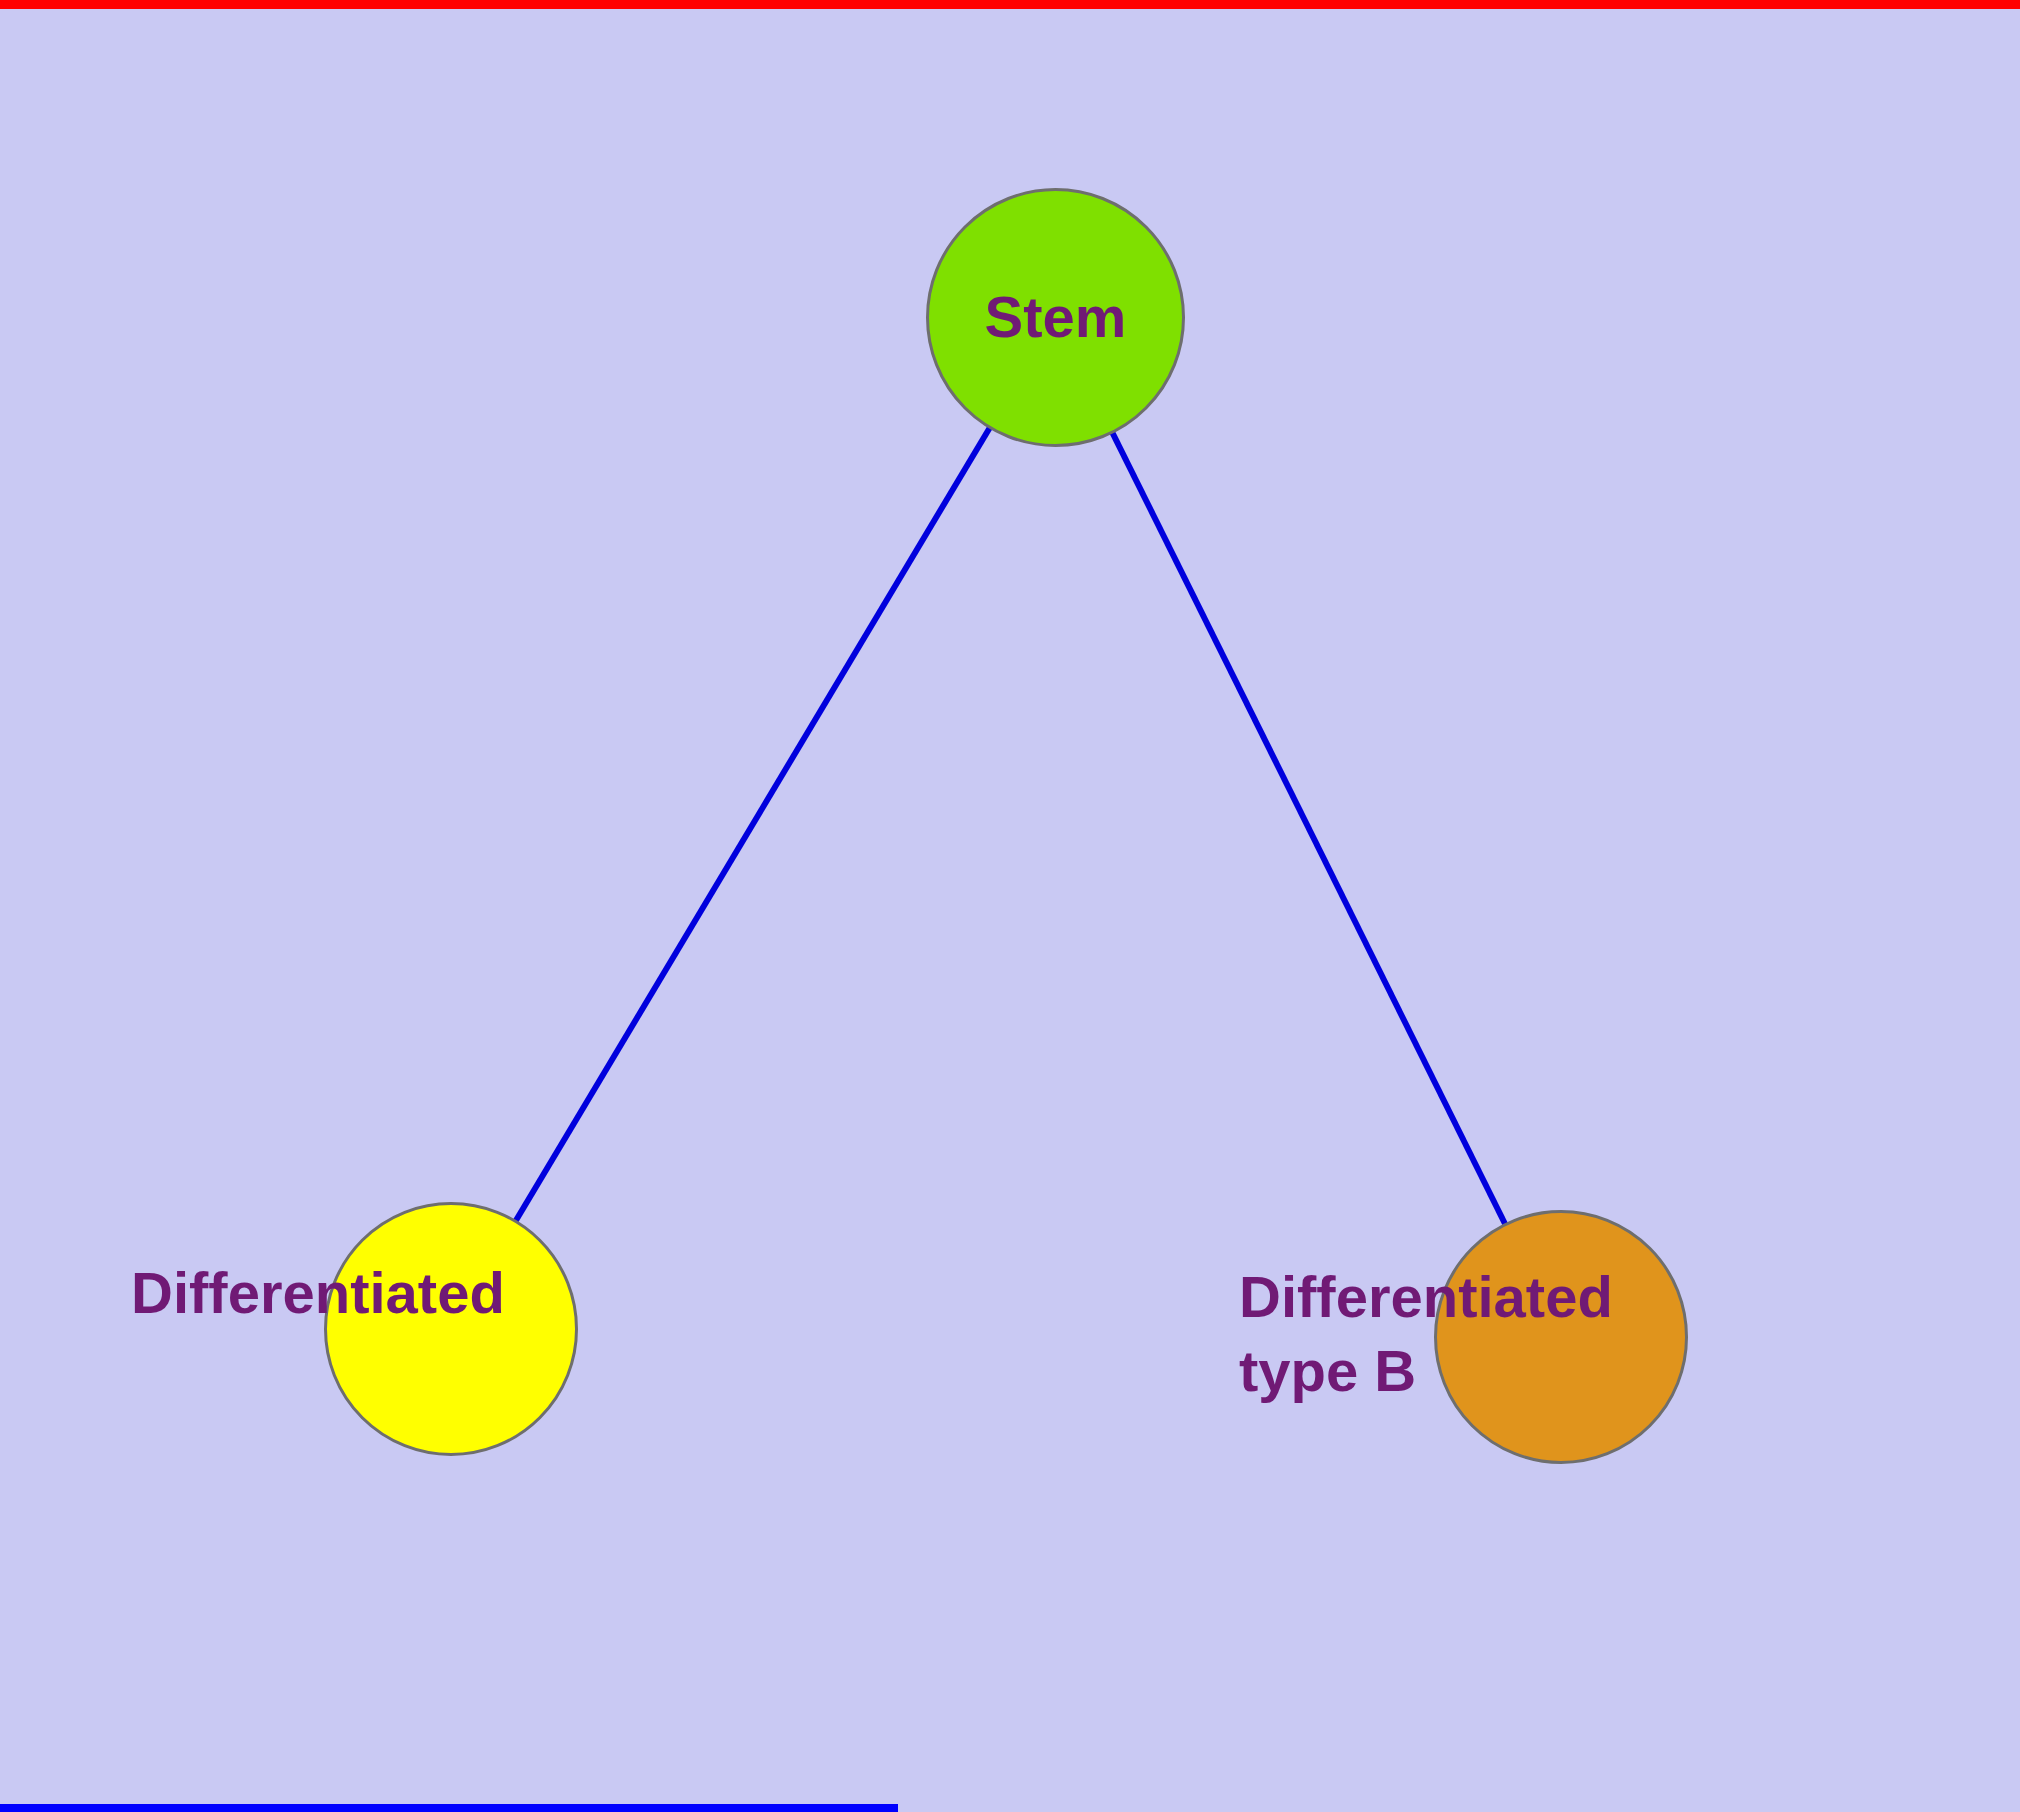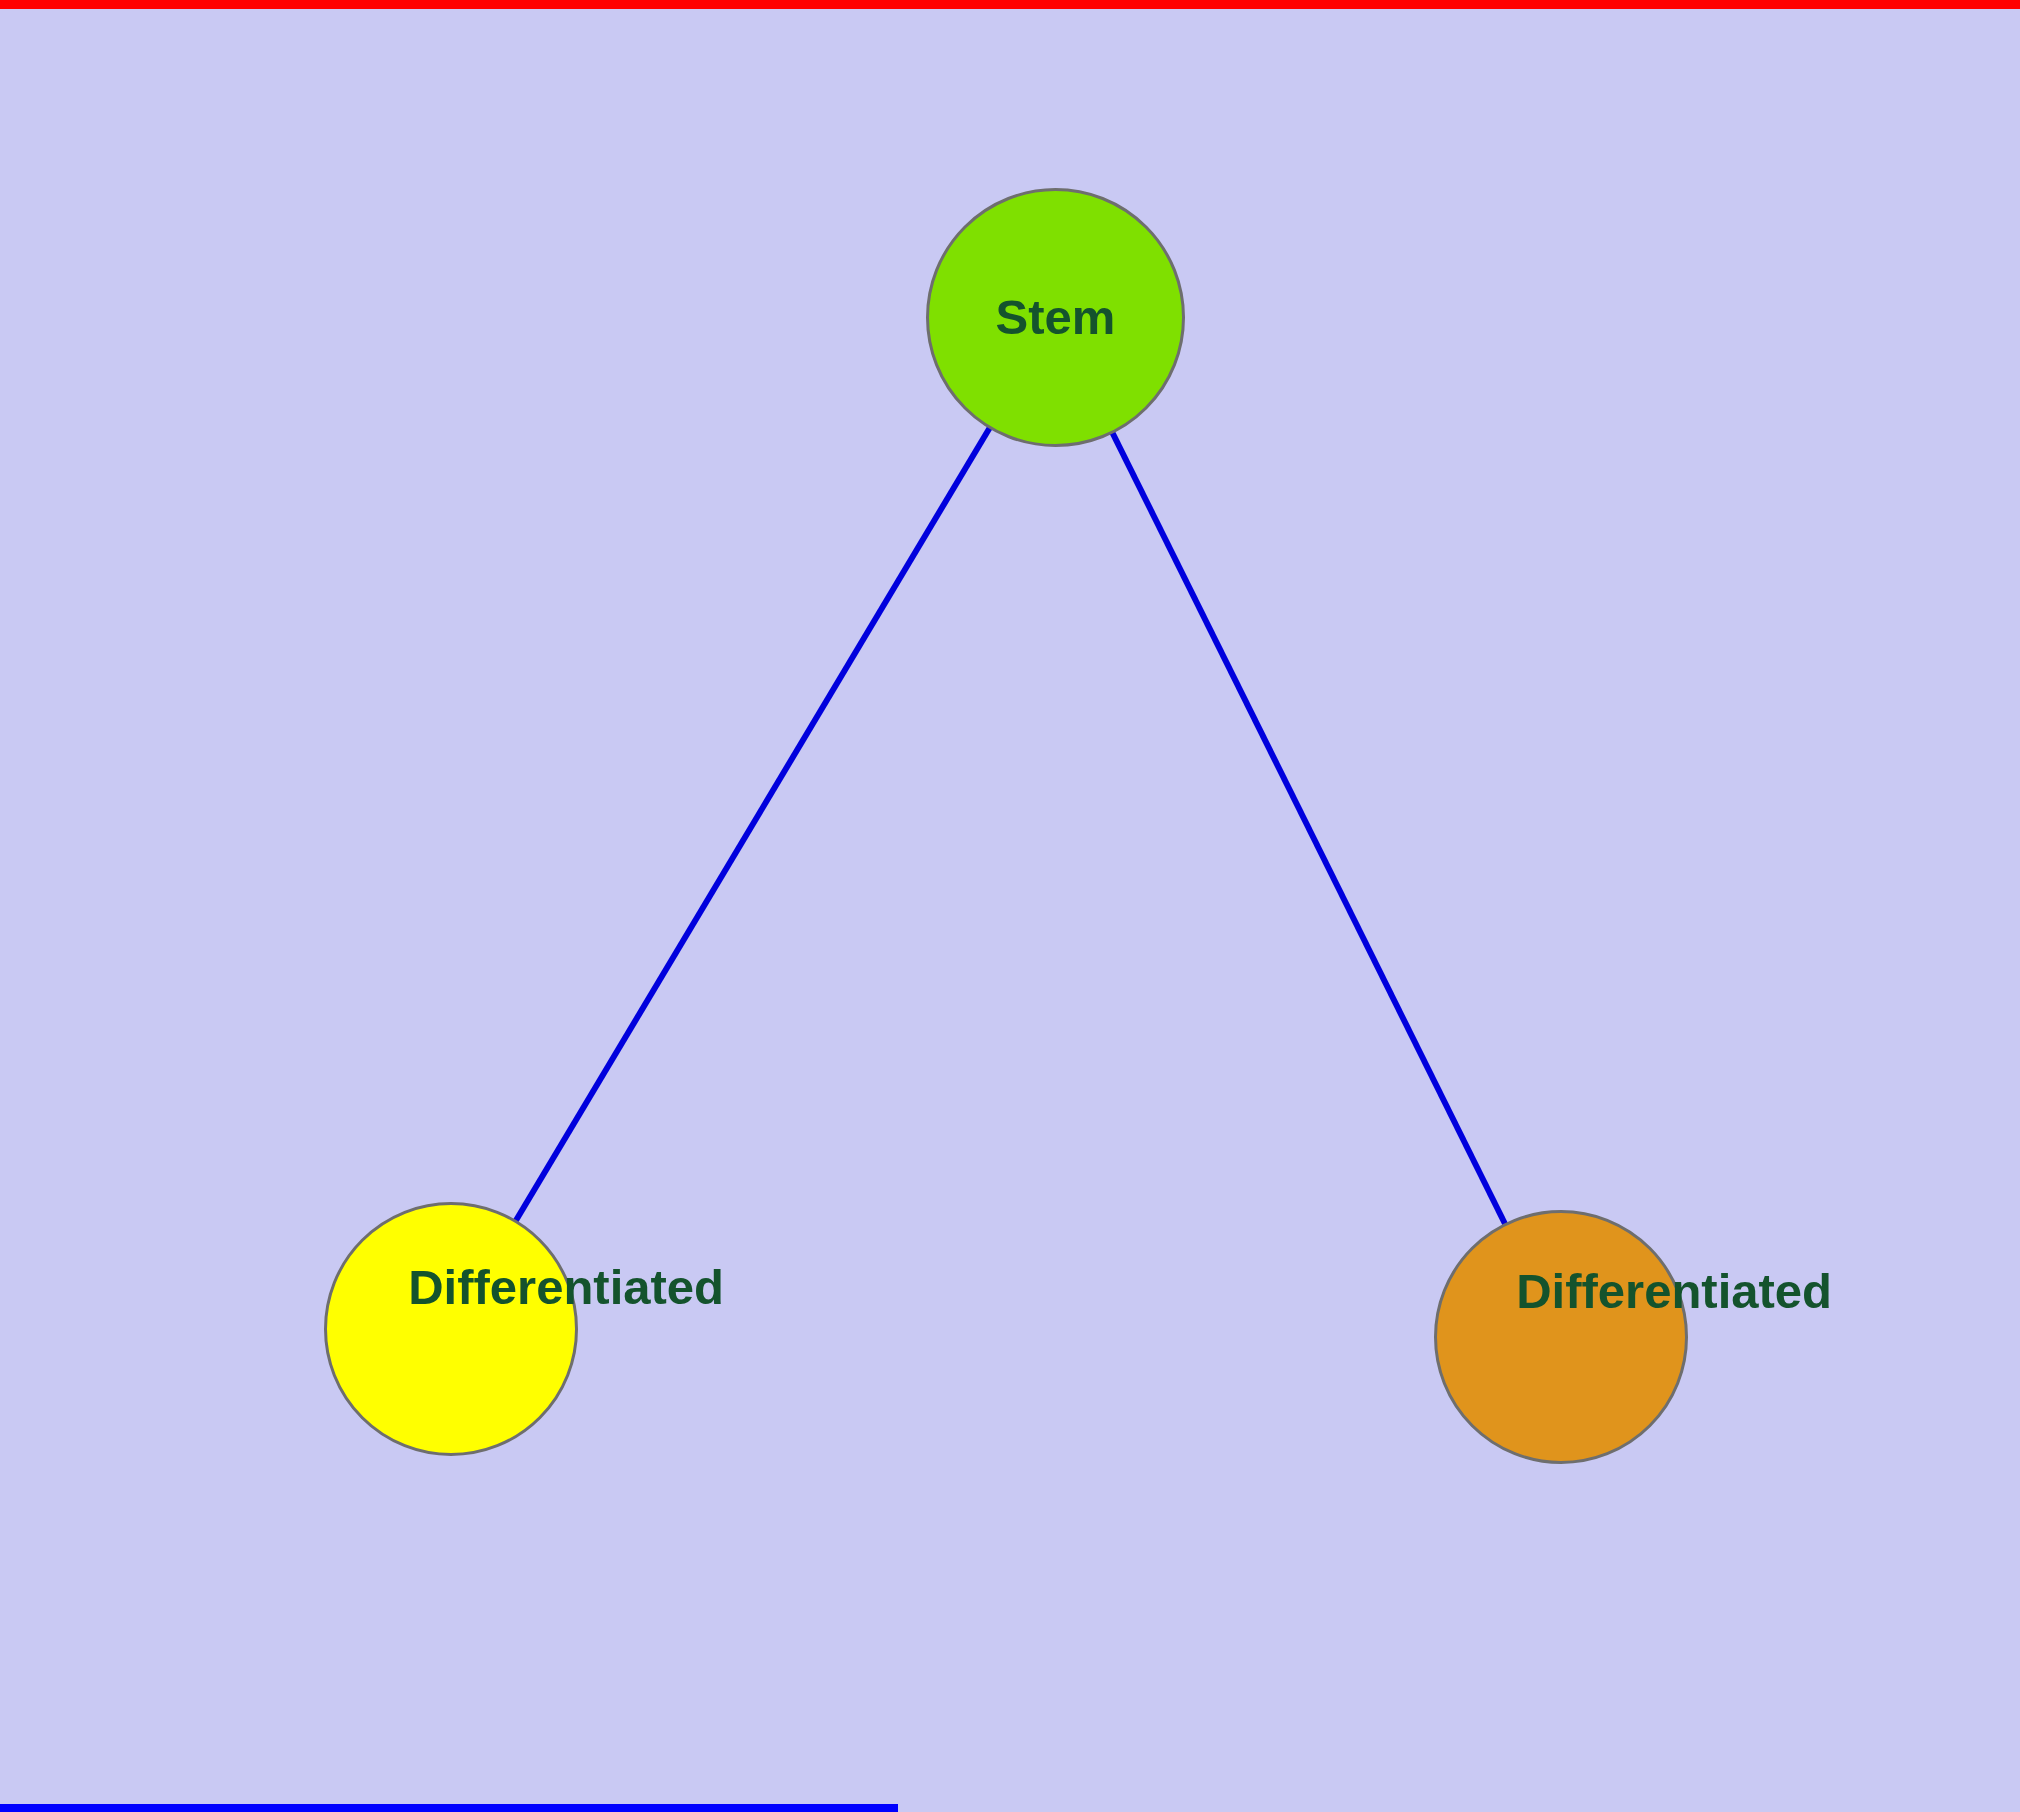--- a/index.html
+++ b/index.html
@@ -48,23 +48,23 @@
     height: 254px;
   }
   .node-type-b {
     left: 1434px;
     top: 1210px;
     width: 254px;
     height: 254px;
   }
   .node-label {
     font-weight: 700;
-    font-size: 49px;
-    color: #14532d;
-    text-align: right;
+    font-size: 58px;
+    color: #701a75;
+    text-align: left;
     line-height: 1.28;
     white-space: nowrap;
   }
   .floating-label {
     position: absolute;
     z-index: 3;
     width: 593px;
   }
   .label-type-a {
     left: 131px;
@@ -109,20 +109,21 @@
   <div class="floating-label label-type-a">
     <div class="node-label">
       <div>Differentiated</div>
     </div>
   </div>
 
   <div class="node node-type-b" style="background-color: rgb(224, 148, 28);"></div>
   <div class="floating-label label-type-b">
     <div class="node-label">
       <div>Differentiated</div>
+      <div>type B</div>
     </div>
   </div>
 
   <div class="strip strip-top" style="background-color: rgb(255, 0, 0);"></div>
   <div class="strip strip-bottom" style="background-color: rgb(0, 0, 255);"></div>
 
 </div>
 
 
 </body></html>

